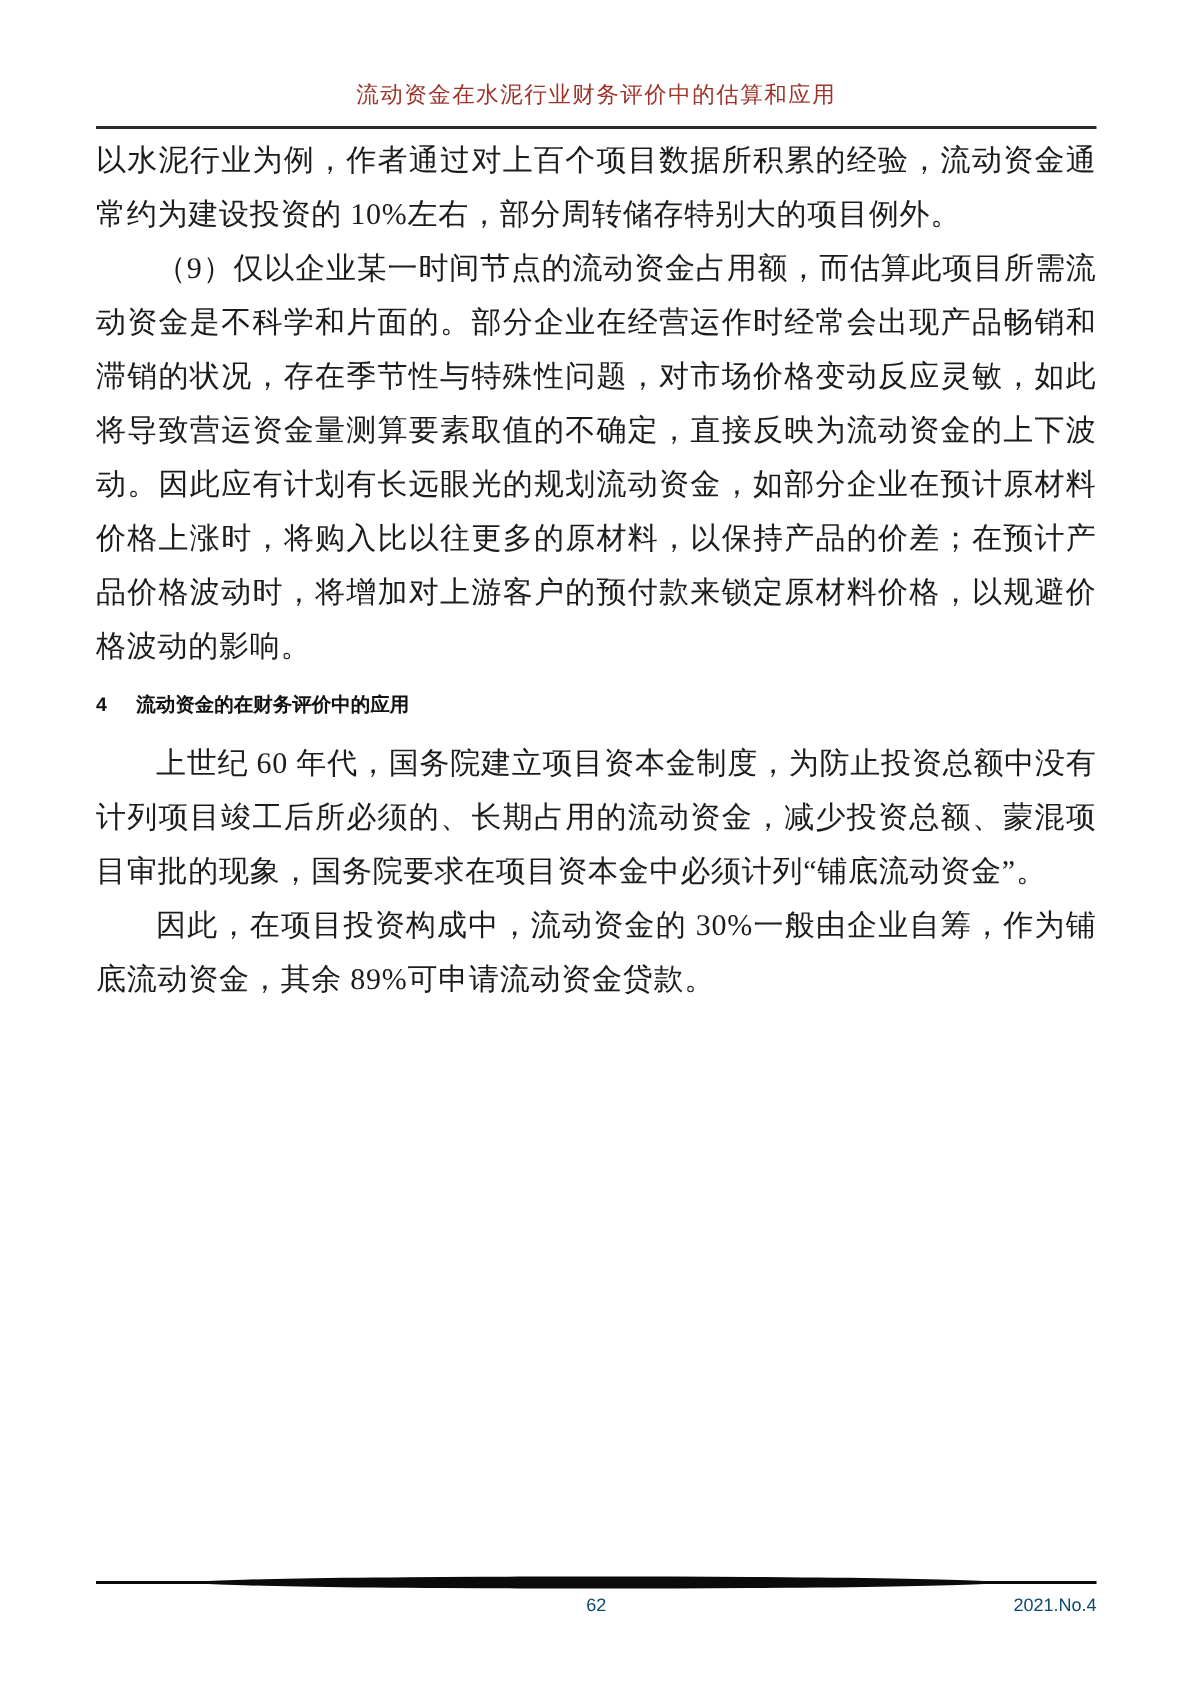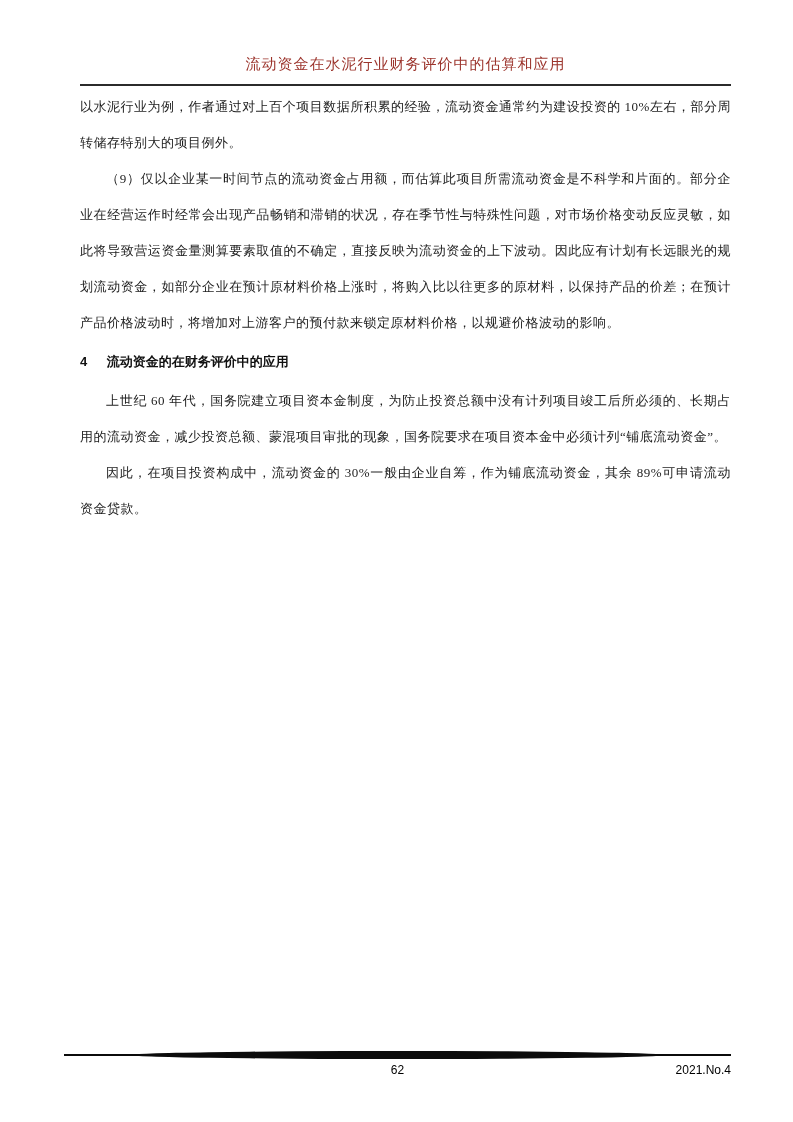--- a/index.html
+++ b/index.html
@@ -6,38 +6,38 @@
   .page {
     position:relative;
     width:793px; height:1122px;
     background:#ffffff;
     overflow:hidden;
     font-family:"Liberation Serif","DejaVu Serif",serif;
     color:#1c1c1c;
   }
   .content {
     position:absolute;
-    left:80px; right:62px; top:0;
+    left:64px; right:62px; top:0;
   }
   .header {
     margin-top:54px;
     text-align:center;
     border-bottom:2px solid #2b2b2b;
     padding-bottom:10px;
   }
   .header .title {
     font-size:15px;
     line-height:20px;
     letter-spacing:1px;
     font-weight:400;
   }
   .body-text { margin-top:3px; }
   .para {
     margin:0;
-    font-size:13px;
+    font-size:20px;
     line-height:36px;
     letter-spacing:0.5px;
     text-align:justify;
     text-indent:2em;
     word-break:break-all;
   }
   .para.noindent { text-indent:0; }
   .section-heading {
     margin:1px 0 1px 0;
     font-family:"Liberation Sans","DejaVu Sans",sans-serif;
@@ -60,21 +60,21 @@
     position:absolute; left:10%; right:10%; top:0;
     height:8px; background:#0b0b0b;
     border-radius:50%;
   }
   .footer-row {
     position:relative;
     text-align:center;
     font-family:"Liberation Sans","DejaVu Sans",sans-serif;
     font-size:12px;
     line-height:16px;
-    color:#000000;
+    color:#0c4a6e;
   }
   .footer-row .issue {
     position:absolute; right:0; top:0;
   }
 </style>
 </head>
 <body>
 
 <div class="page">
   <div class="content">

